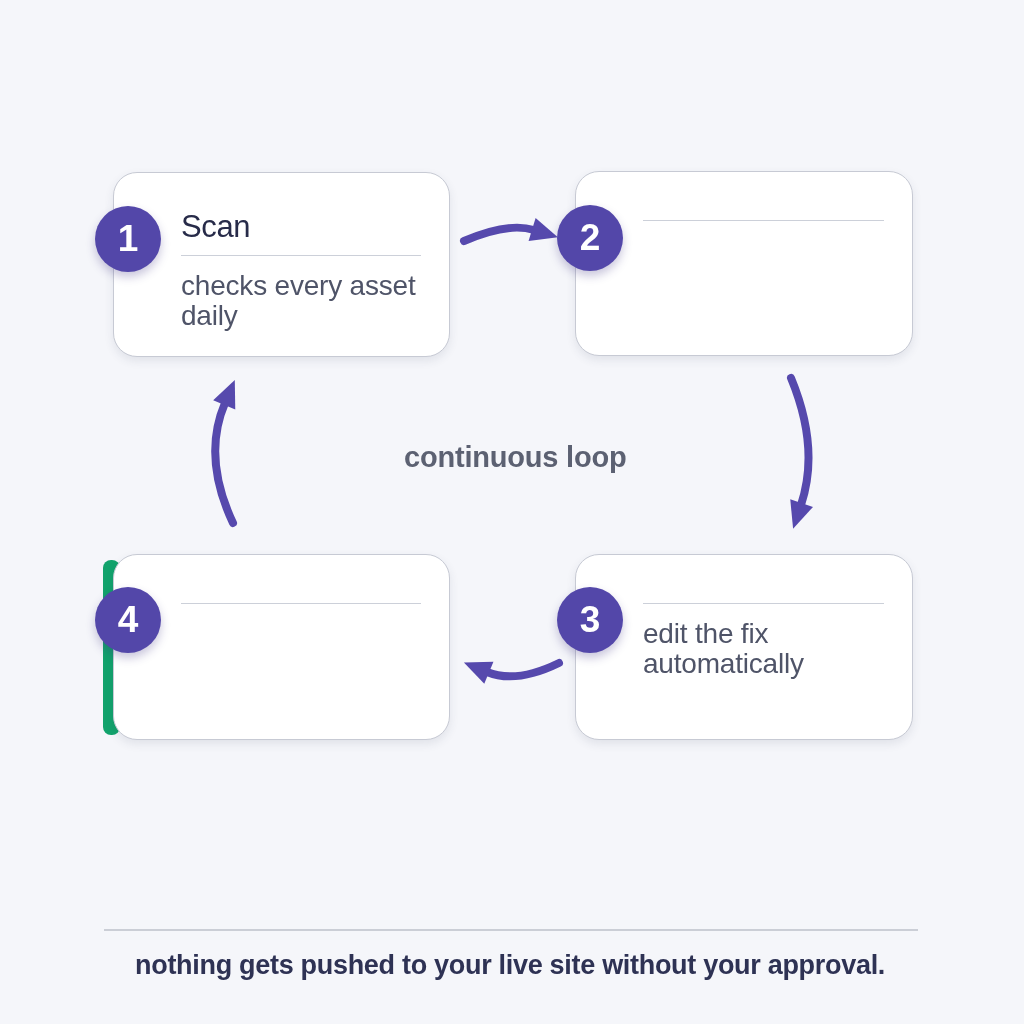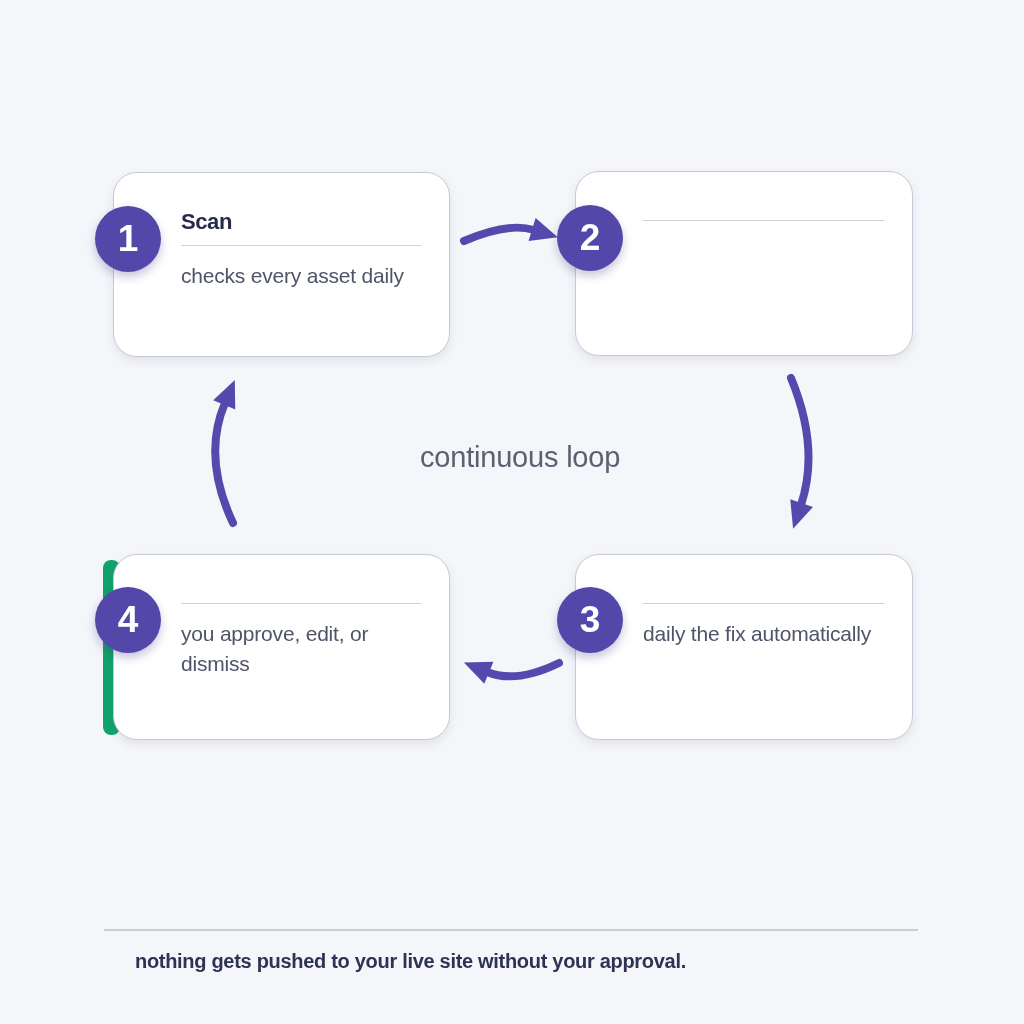--- a/index.html
+++ b/index.html
@@ -36,64 +36,64 @@
     border-radius: 50%;
     background: #5347a9;
     color: #ffffff;
     font-size: 37px; font-weight: 700;
     display: flex; align-items: center; justify-content: center;
     box-shadow: 0 5px 10px rgba(60,50,130,0.28);
   }
   .card-3 .badge, .card-4 .badge { top: 32px; }
 
   .card-title {
-    font-size: 22px; font-weight: 700;
+    font-size: 31px; font-weight: 400;
     color: #272b49;
     letter-spacing: -0.4px;
     line-height: 1.1;
   }
   .card-divider {
     height: 1px; background: #ccd0d9;
     margin: 11px 0 0 0;
   }
   .card-desc {
     margin-top: 15px;
-    font-size: 21px; font-weight: 400;
+    font-size: 28px; font-weight: 400;
     color: #4f5468;
     letter-spacing: -0.2px;
     line-height: 30px;
   }
 
   
   .highlight-bar {
     position: absolute;
     left: 103px; top: 560px;
     width: 17px; height: 175px;
     border-radius: 8px;
     background: #12a36c;
   }
 
   .loop-label {
     position: absolute;
-    left: 420px; top: 441px;
-    font-size: 29px; font-weight: 400;
+    left: 404px; top: 441px;
+    font-size: 29px; font-weight: 700;
     color: #5c6172;
     letter-spacing: -0.2px;
   }
 
   .footer-divider {
     position: absolute;
     left: 104px; top: 929px;
     width: 814px; height: 2px;
     background: #cbced6;
   }
   .footer-note {
     position: absolute;
     left: 135px; top: 950px;
-    font-size: 20px; font-weight: 600;
+    font-size: 27px; font-weight: 600;
     color: #2e3254;
     letter-spacing: -0.3px;
   }
 </style>
 </head>
 <body>
 
 <div class="canvas">
 
   <svg class="arrows" viewBox="0 0 1024 1024" aria-hidden="true">
@@ -122,30 +122,29 @@
       <span>2</span>
     </div>
     <div class="card-divider"></div>
   </div>
 
   <div class="card card-3">
     <div class="badge">
       <span>3</span>
     </div>
     <div class="card-divider"></div>
-    <div class="card-desc">daily the fix automatically</div>
+    <div class="card-desc">edit the fix automatically</div>
   </div>
 
   <div class="highlight-bar"></div>
   <div class="card card-4">
     <div class="badge">
       <span>4</span>
     </div>
     <div class="card-divider"></div>
-    <div class="card-desc">you approve, edit, or dismiss</div>
   </div>
 
   <div class="loop-label">continuous loop</div>
 
   <div class="footer-divider"></div>
   <div class="footer-note">nothing gets pushed to your live site without your approval.</div>
 
 </div>
 
 </body></html>

